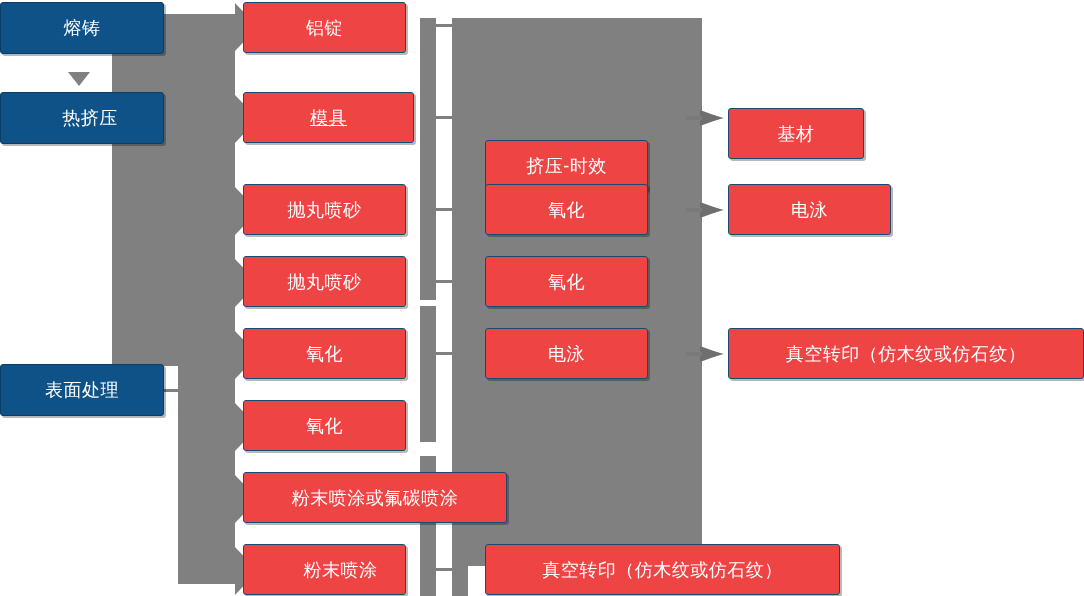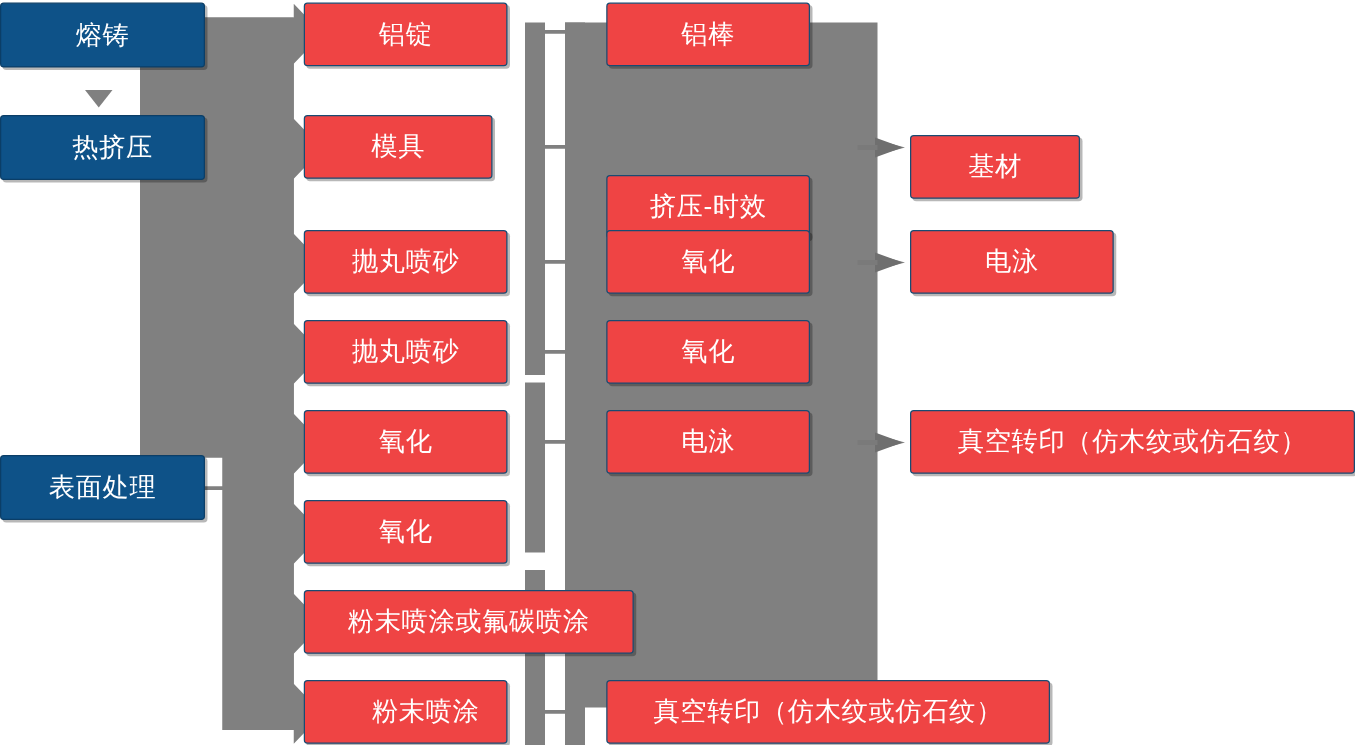--- a/index.html
+++ b/index.html
@@ -31,21 +31,21 @@
     position: absolute;
     box-sizing: border-box;
     display: flex;
     align-items: center;
     justify-content: center;
     color: #ffffff;
     border: 1px solid #16406b;
     border-radius: 3px;
     box-shadow: 2px 2px 0 rgba(0,0,0,0.28);
     white-space: nowrap;
-    font-size: 21px;
+    font-size: 18px;
     letter-spacing: 0.5px;
     line-height: 1;
     z-index: 5;
   }
   .node.dark {
     background: #0e5288;
     border-color: #0b3e67;
   }
   .node.bright {
     background: #ef4444;
@@ -121,29 +121,28 @@
       <rect x="686" y="208" width="16" height="4" fill="#7a7a7a"></rect>
       <rect x="686" y="352" width="16" height="4" fill="#7a7a7a"></rect>
     </g>
   </svg>
 
   <div class="node dark" style="left:0px;  top:2px;   width:164px; height:52px;">熔铸</div>
   <div class="node dark" style="left:0px;  top:92px;  width:164px; height:52px;padding-left:16px;">热挤压</div>
   <div class="node dark" style="left:0px;  top:364px; width:164px; height:52px;">表面处理</div>
 
   <div class="node bright" style="left:243px; top:2px;   width:163px; height:51px;">铝锭</div>
-  <div class="node bright" style="left:243px; top:92px;  width:151px; height:51px;">模具</div>
+  <div class="node bright" style="left:243px; top:92px;  width:171px; height:51px;text-decoration:underline;">模具</div>
   <div class="node bright" style="left:243px; top:184px; width:163px; height:51px;">抛丸喷砂</div>
   <div class="node bright" style="left:243px; top:256px; width:163px; height:51px;">抛丸喷砂</div>
   <div class="node bright" style="left:243px; top:328px; width:163px; height:51px;">氧化</div>
   <div class="node bright" style="left:243px; top:400px; width:163px; height:51px;">氧化</div>
   <div class="node bright" style="left:243px; top:472px; width:264px; height:51px;">粉末喷涂或氟碳喷涂</div>
   <div class="node bright" style="left:243px; top:544px; width:163px; height:51px;padding-left:32px;">粉末喷涂</div>
 
-  <div class="node bright" style="left:485px; top:2px;   width:163px; height:51px;">铝棒</div>
   <div class="node bright" style="left:485px; top:92px;  width:163px; height:51px;margin-top:48px;">挤压-时效</div>
   <div class="node bright" style="left:485px; top:184px; width:163px; height:51px;">氧化</div>
   <div class="node bright" style="left:485px; top:256px; width:163px; height:51px;">氧化</div>
   <div class="node bright" style="left:485px; top:328px; width:163px; height:51px;">电泳</div>
   <div class="node bright" style="left:485px; top:544px; width:355px; height:51px;">真空转印（仿木纹或仿石纹）</div>
 
   <div class="node bright" style="left:728px; top:108px;  width:136px; height:51px;">基材</div>
   <div class="node bright" style="left:728px; top:184px; width:163px; height:51px;">电泳</div>
   <div class="node bright" style="left:728px; top:328px; width:356px; height:51px;">真空转印（仿木纹或仿石纹）</div>
 

